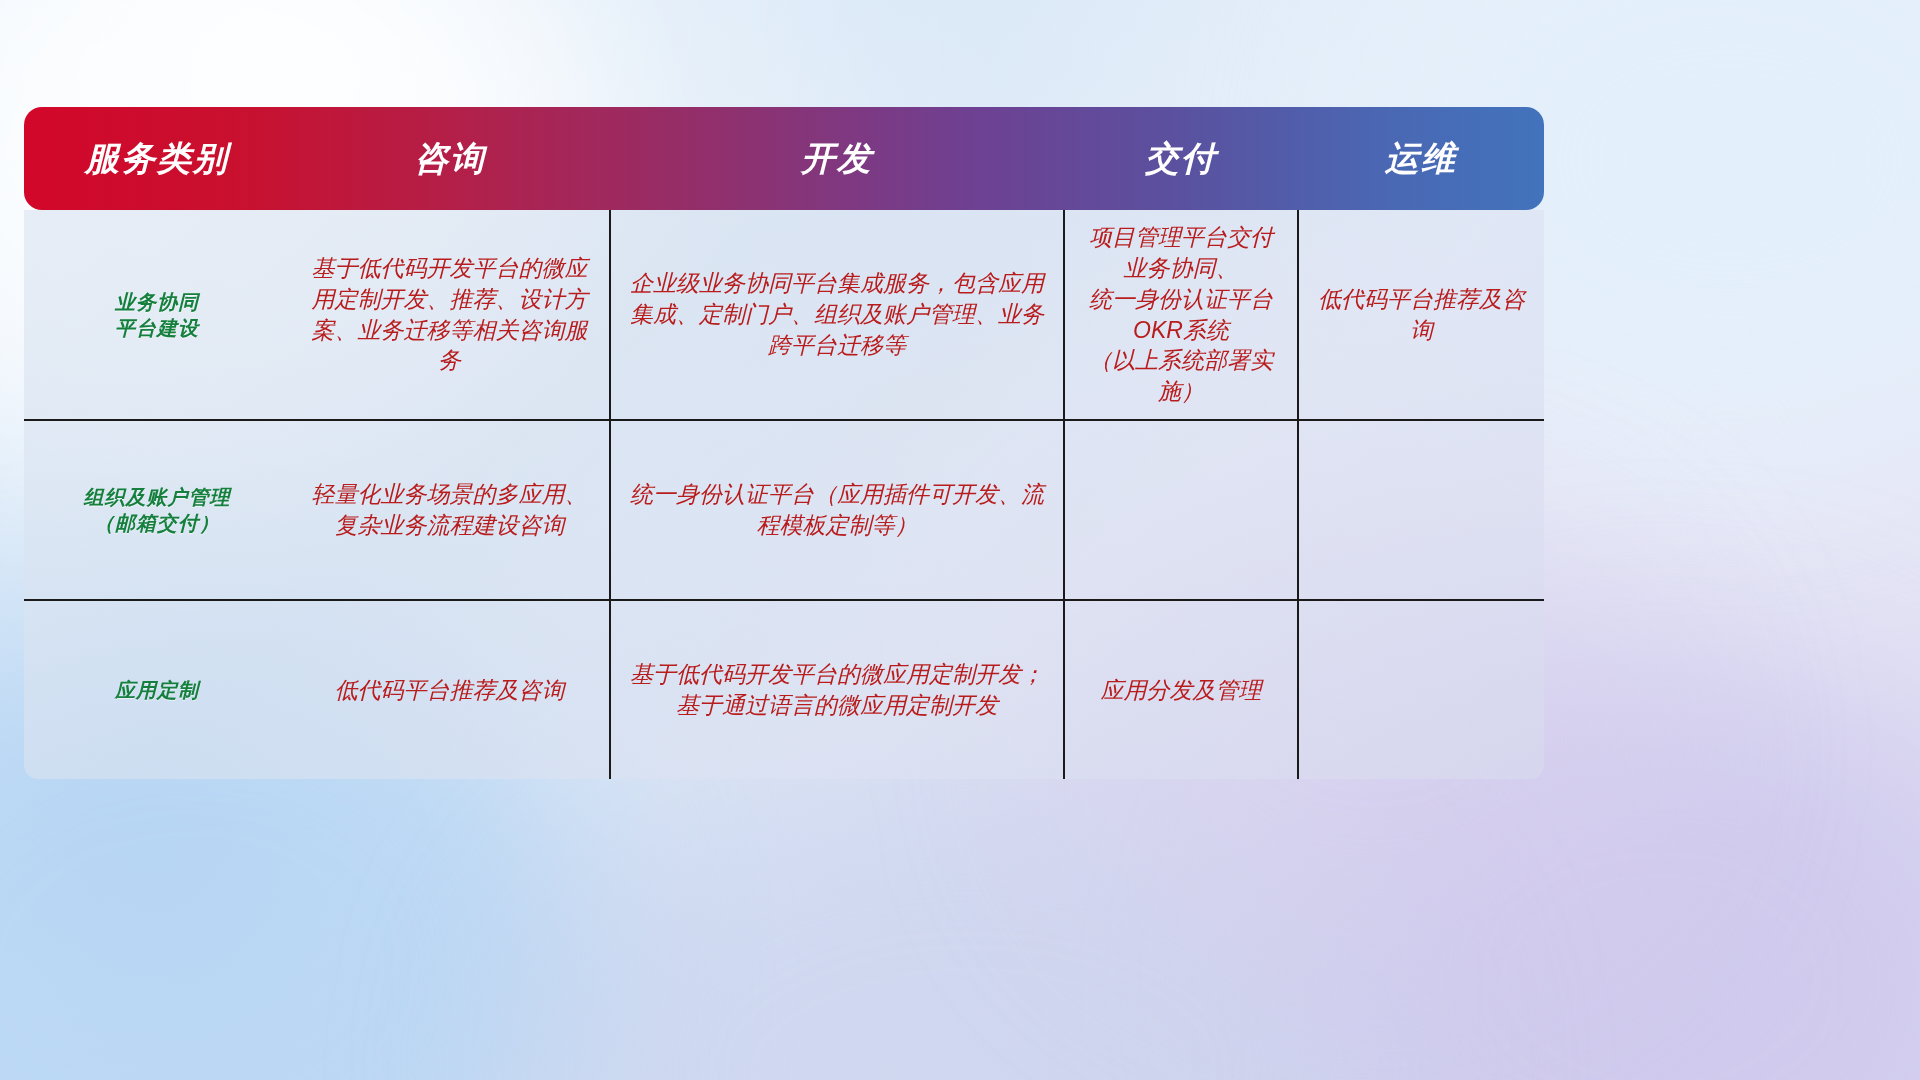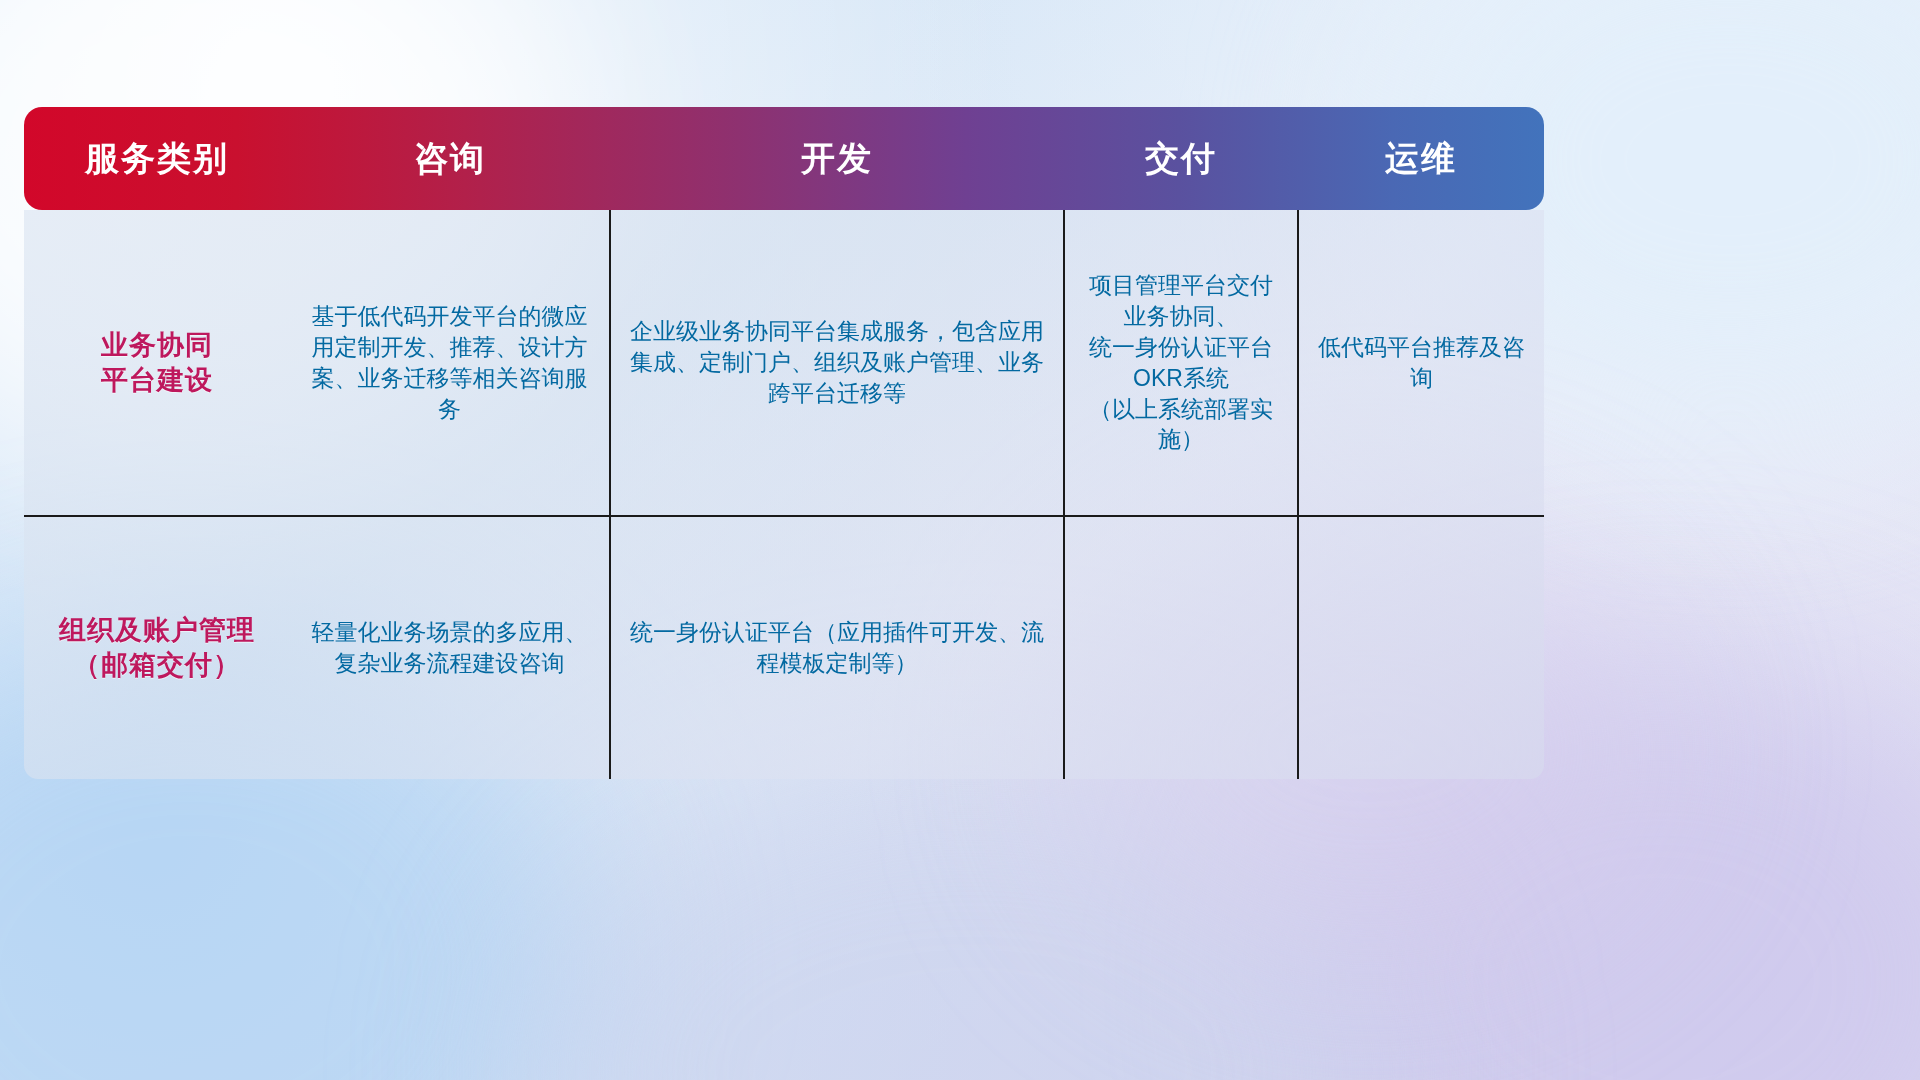--- a/index.html
+++ b/index.html
@@ -34,20 +34,21 @@
   .blob-4 { right: -120px; bottom: -220px; width: 760px; height: 640px; background: rgba(200,193,235,0.6); }
   .blob-5 { left: 520px;   bottom: -300px; width: 900px; height: 620px; background: rgba(199,209,238,0.5); }
   .blob-6 { left: 1060px;  top: 520px;  width: 620px; height: 460px; background: rgba(214,206,238,0.45); }
 
   .table-wrap {
     position: absolute;
     left: 24px;
     top: 107px;
     width: 1520px;
     height: 672px;
+    font-style: italic;
   }
 
   .svc-table {
     width: 100%;
     height: 100%;
     border-collapse: collapse;
     table-layout: fixed;
   }
 
   
@@ -87,38 +88,38 @@
   .header-text {
     position: relative;
     z-index: 1;
   }
 
   
   tbody td {
     vertical-align: middle;
     text-align: center;
     font-size: 23px;
-    color: #0369a1;
+    color: #b91c1c;
     line-height: 1.34;
     padding: 6px 14px;
     border-right: 2px solid #1a1a1a;
     border-bottom: 2px solid #1a1a1a;
     background: transparent;
   }
   tbody tr:last-child td {
     border-bottom: none;
   }
   tbody td.col-ops {
     border-right: none;
   }
   tbody td.col-label {
     border-right: none;
-    color: #be185d;
+    color: #15803d;
     font-weight: bold;
-    font-size: 27px;
+    font-size: 20px;
     line-height: 1.3;
     letter-spacing: 1px;
     text-shadow: 0 1px 0 rgba(255,255,255,0.55);
   }
 
   .row-1 { height: 210px; }
   .row-2 { height: 180px; }
   .row-3 { height: 179px; }
 
   
@@ -199,16 +200,28 @@
         <td class="col-label">
           <span class="cell-line">组织及账户管理</span>
           <span class="cell-line">（邮箱交付）</span>
         </td>
         <td class="col-consulting">轻量化业务场景的多应用、复杂业务流程建设咨询</td>
         <td class="col-development">统一身份认证平台（应用插件可开发、流程模板定制等）</td>
         <td class="col-delivery"></td>
         <td class="col-ops"></td>
       </tr>
 
+      <tr class="row-3">
+        <td class="col-label">
+          <span class="cell-line">应用定制</span>
+        </td>
+        <td class="col-consulting">低代码平台推荐及咨询</td>
+        <td class="col-development">
+          <span class="cell-line">基于低代码开发平台的微应用定制开发；</span>
+          <span class="cell-line">基于通过语言的微应用定制开发</span>
+        </td>
+        <td class="col-delivery">应用分发及管理</td>
+        <td class="col-ops"></td>
+      </tr>
 
     </tbody>
   </table>
 </div>
 
 </body></html>

